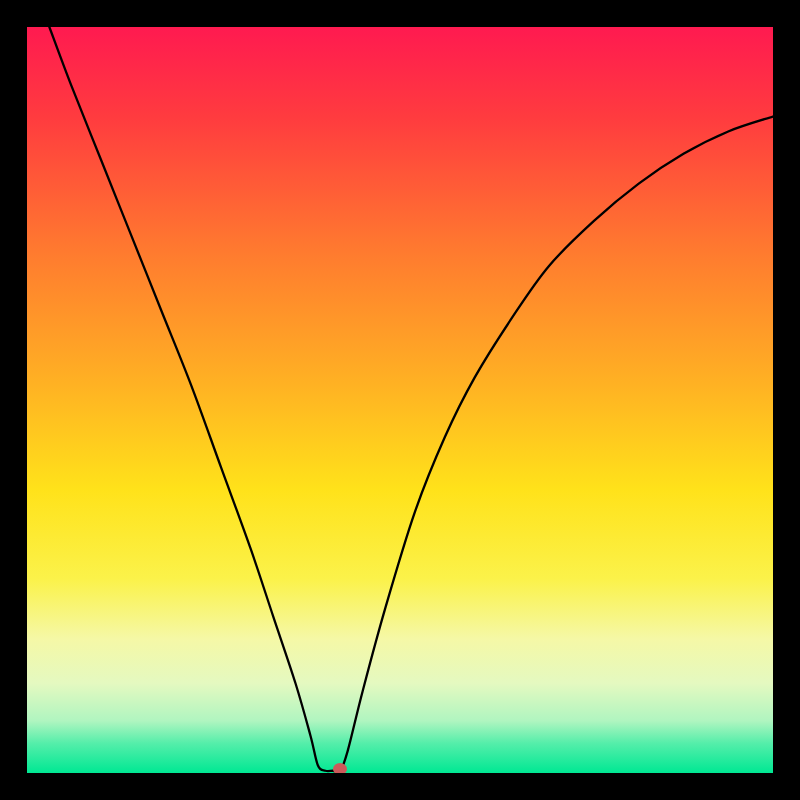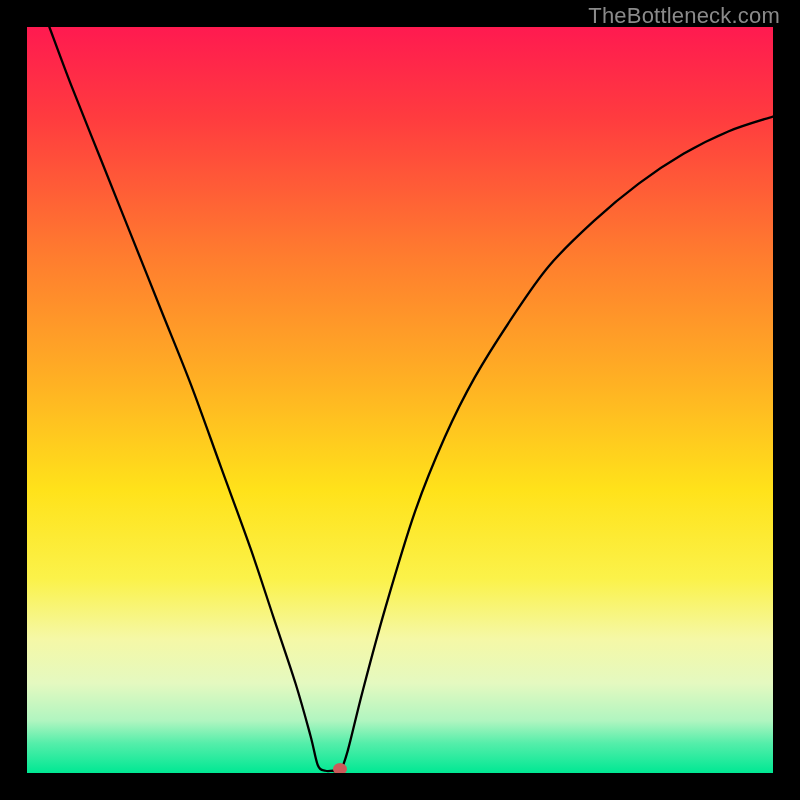--- a/index.html
+++ b/index.html
@@ -63,14 +63,13 @@
 <body>
 
 <div class="frame">
   <div class="plot-area">
     <div class="gradient-bg" id="gradient-bg" style="background: linear-gradient(rgb(255, 26, 80) 0%, rgb(255, 59, 63) 12%, rgb(255, 122, 47) 30%, rgb(255, 178, 35) 48%, rgb(255, 226, 26) 62%, rgb(251, 242, 74) 74%, rgb(245, 248, 166) 82%, rgb(228, 249, 192) 88%, rgb(176, 245, 192) 93%, rgb(85, 238, 170) 96%, rgb(0, 232, 147) 100%);"></div>
     <svg class="curve" id="curve-svg" viewBox="0 0 746 746" preserveAspectRatio="none">
         <path d="M 22.38 0 C 26.11 9.946666666666658 36.056666666666665 37.29999999999994 44.76 59.67999999999995 C 53.46333333333333 82.05999999999996 64.65333333333334 109.41333333333341 74.60000000000001 134.2800000000001 C 84.54666666666668 159.14666666666676 94.49333333333334 184.01333333333335 104.44000000000001 208.88 C 114.38666666666668 233.74666666666664 124.33333333333334 258.61333333333334 134.28 283.48 C 144.22666666666666 308.3466666666667 154.17333333333335 331.96999999999997 164.12 358.08 C 174.06666666666666 384.19 184.01333333333335 412.7866666666667 193.96 440.14000000000004 C 203.90666666666667 467.4933333333334 215.09666666666664 497.33333333333337 223.79999999999998 522.2 C 232.50333333333333 547.0666666666667 238.72 566.96 246.18 589.34 C 253.64000000000001 611.72 262.34333333333336 636.5866666666667 268.56 656.48 C 274.77666666666664 676.3733333333333 279.75 695.0233333333334 283.48 708.7 C 287.21000000000004 722.3766666666667 288.4533333333333 732.6963333333333 290.94 738.54 C 293.4266666666667 744.3836666666666 295.91333333333336 742.8916666666667 298.40000000000003 743.762 C 300.8866666666667 744.6323333333332 303.3733333333333 743.762 305.85999999999996 743.762 C 308.34666666666664 743.762 310.8333333333333 747.1189999999999 313.32 743.762 C 315.8066666666667 740.405 317.04999999999995 736.9236666666667 320.78 723.62 C 324.51 710.3163333333333 329.48333333333335 687.5633333333334 335.7 663.94 C 341.91666666666663 640.3166666666667 349.37666666666667 611.72 358.08 581.88 C 366.7833333333333 552.04 377.97333333333336 513.4966666666667 387.92 484.90000000000003 C 397.8666666666667 456.3033333333334 407.8133333333334 432.68 417.76000000000005 410.3 C 427.7066666666667 387.92 436.40999999999997 370.5133333333333 447.59999999999997 350.62 C 458.78999999999996 330.7266666666667 472.4666666666667 309.59000000000003 484.90000000000003 290.94 C 497.33333333333337 272.28999999999996 508.52333333333326 254.8833333333333 522.1999999999999 238.71999999999997 C 535.8766666666666 222.55666666666664 552.0400000000001 207.6366666666667 566.96 193.96000000000004 C 581.88 180.28333333333336 596.8 167.84999999999997 611.7199999999999 156.65999999999997 C 626.6399999999999 145.46999999999997 641.56 135.52333333333337 656.48 126.82000000000005 C 671.4000000000001 118.11666666666673 686.32 110.65666666666674 701.24 104.44000000000005 C 716.16 98.22333333333337 738.54 92.00666666666666 746 89.51999999999998" fill="none" stroke="#000000" stroke-width="2.3" stroke-linecap="round" stroke-linejoin="round"></path>
       </svg>
     <div class="marker" id="marker" style="left: 313.32px; top: 741.524px; background: rgb(204, 90, 90);"></div>
   </div>
-  <div class="watermark">TheBottleneck.com</div>
 </div>
 
 </body></html>

